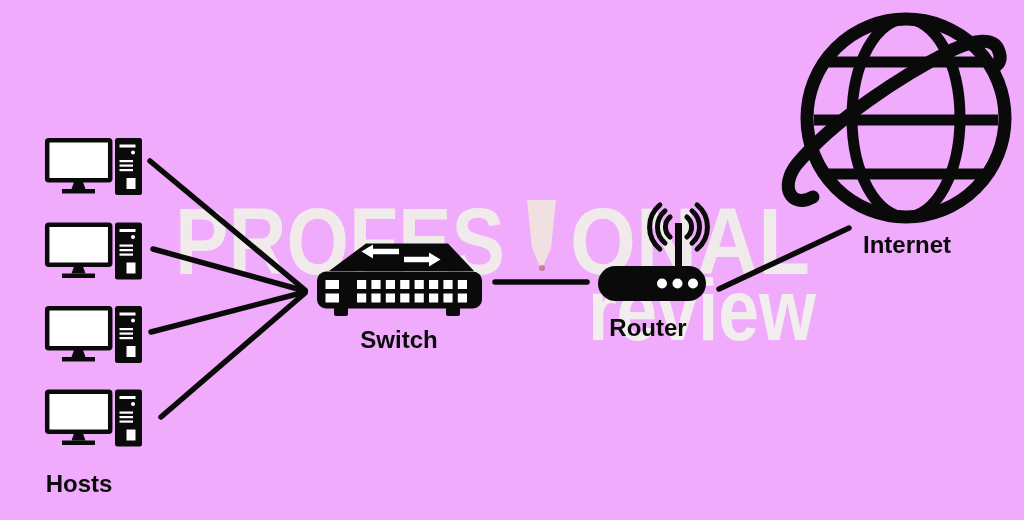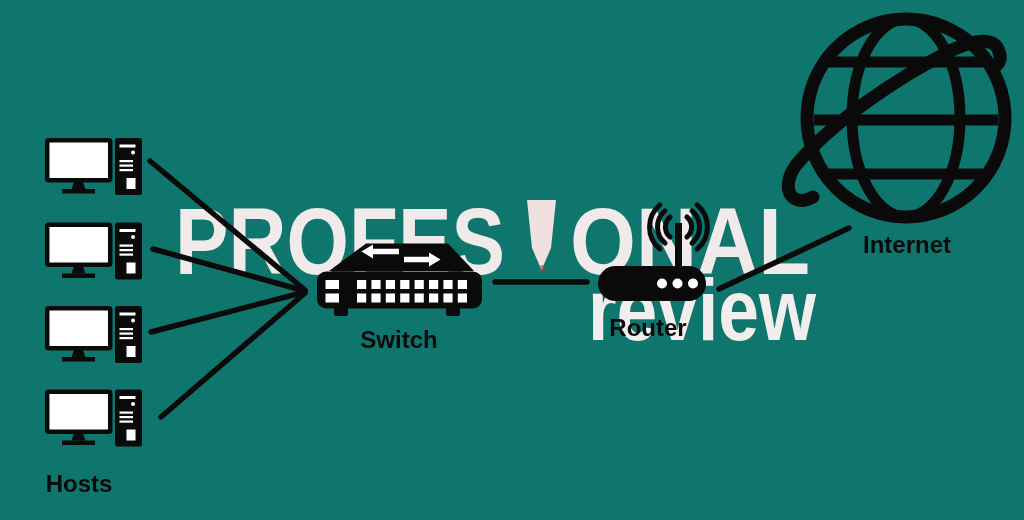--- a/index.html
+++ b/index.html
@@ -1,18 +1,18 @@
 <!DOCTYPE html>
 <html><head>
 <meta charset="utf-8">
 <style>
   html, body { margin: 0; padding: 0; background: #ffffff; }
   .canvas {
     width: 1024px; height: 520px; position: relative;
-    background: #0f766e; overflow: hidden;
+    background: #f0abfc; overflow: hidden;
     font-family: "Liberation Sans", sans-serif;
   }
   svg { display: block; }
   .node-label {
     font-family: "Liberation Sans", sans-serif;
     font-weight: 700; font-size: 24px; fill: #0a0a0a;
   }
   .wm-text {
     font-family: "Liberation Sans", sans-serif;
     font-weight: 700;

